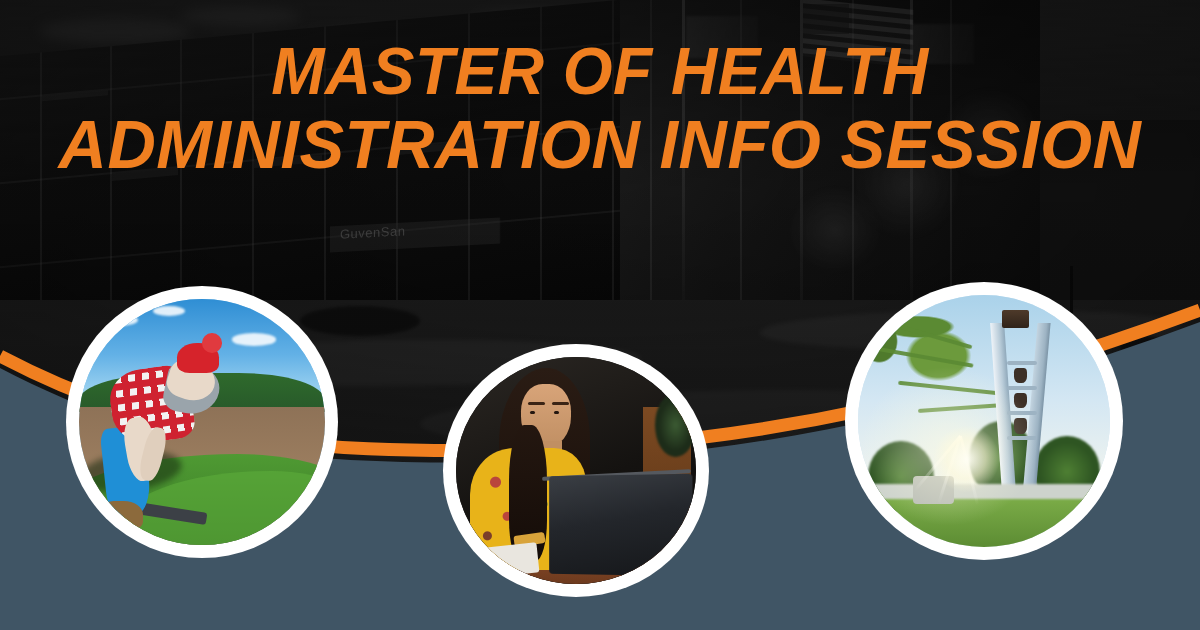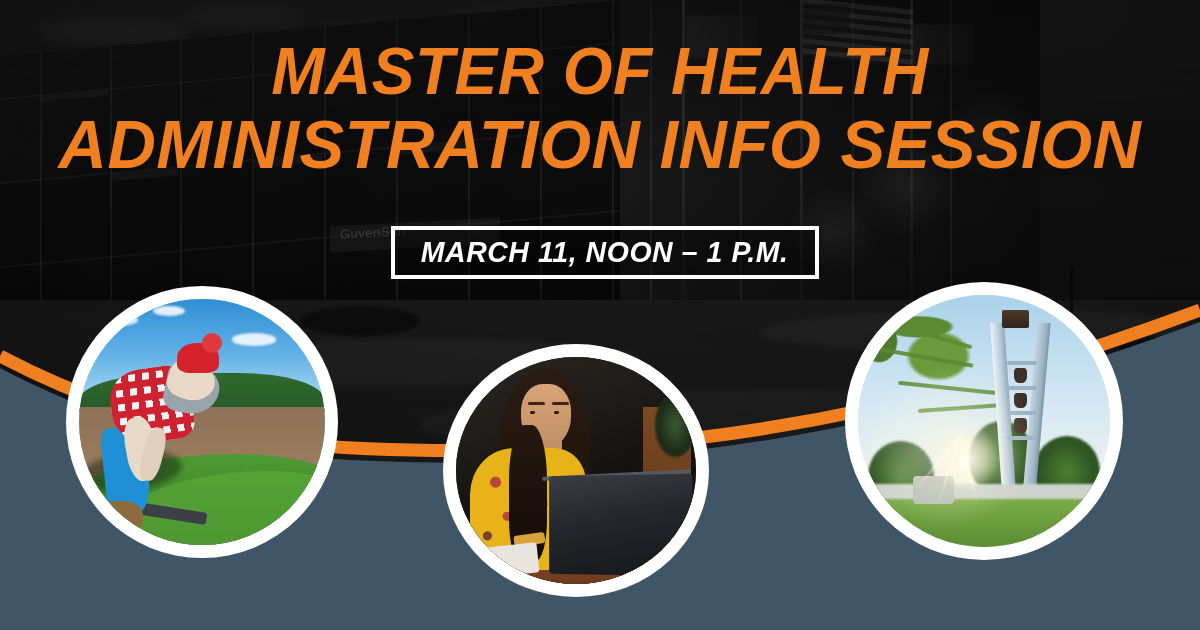--- a/index.html
+++ b/index.html
@@ -381,23 +381,20 @@
     <path d="M0,368 C160,452 300,466 520,462 C760,458 980,404 1200,322 L1200,630 L0,630 Z" fill="#405565"></path>
 
     <path d="M0,356 C160,440 300,454 520,450 C760,446 980,392 1200,310" fill="none" stroke="#F07F20" stroke-width="13"></path>
   </svg>
 
   <div class="headline">
     <span class="l1">MASTER OF HEALTH</span>
     <span class="l2">ADMINISTRATION INFO SESSION</span>
   </div>
 
-  <div class="date-box">
-    <span class="date-text">MARCH 11, NOON – 1 P.M.</span>
-  </div>
 
   <div class="circle c1">
     <div class="ring-inner">
       <div class="p1">
         <div class="sky"></div>
         <div class="cl" style="left:8%;  top:6%;  width:16%; height:5%;"></div>
         <div class="cl" style="left:30%; top:3%;  width:13%; height:4%;"></div>
         <div class="cl" style="left:62%; top:14%; width:18%; height:5%;"></div>
         <div class="cl" style="left:84%; top:8%;  width:14%; height:4%;"></div>
         <div class="treeline"></div>

